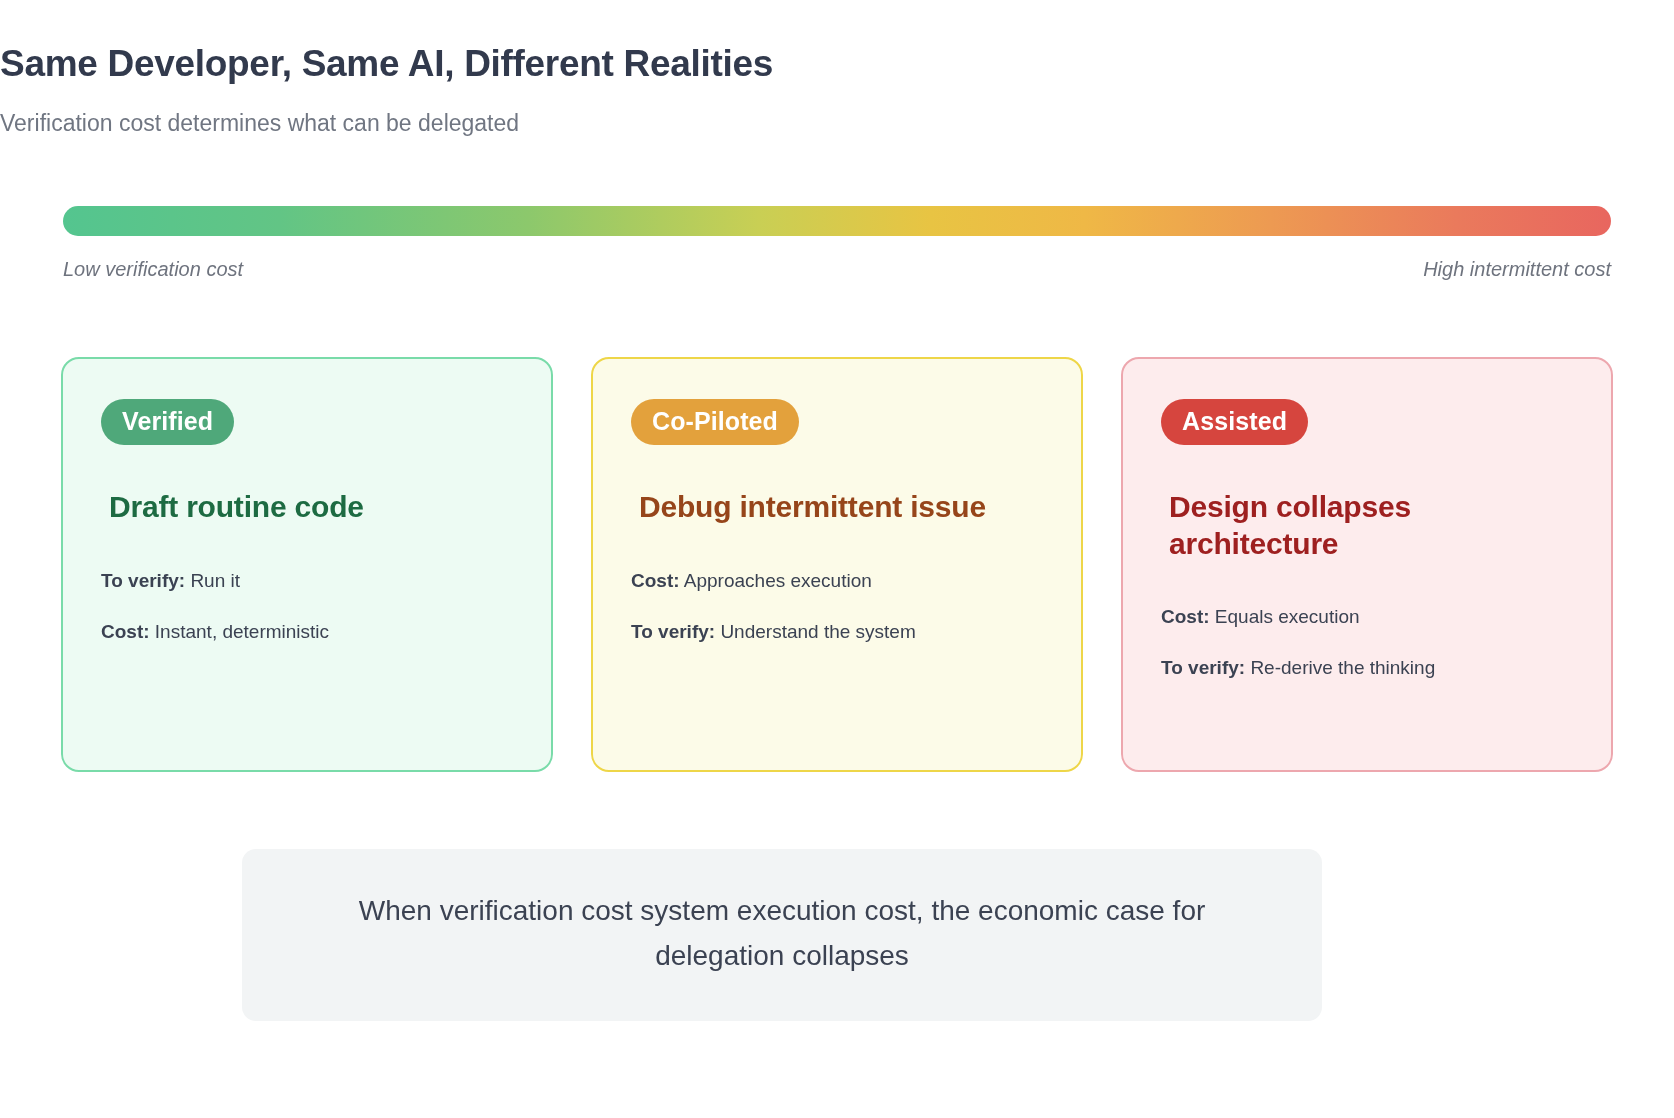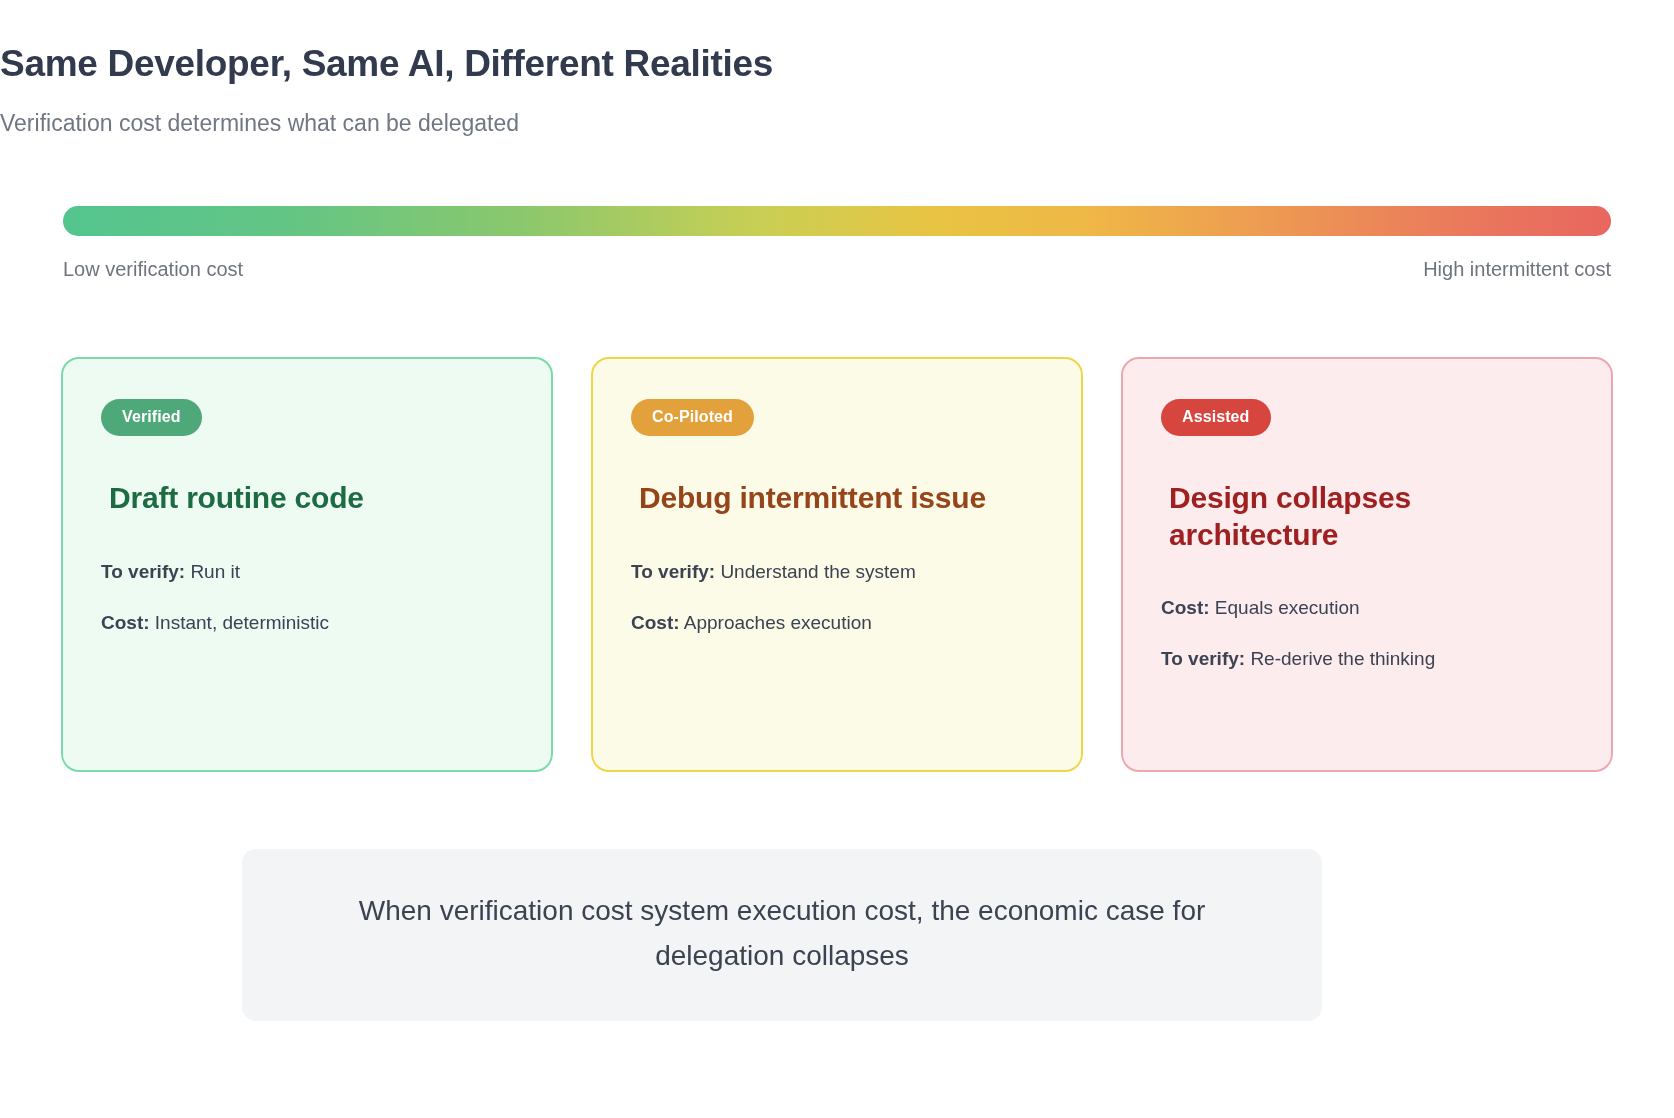--- a/index.html
+++ b/index.html
@@ -42,20 +42,21 @@
     color: #707682;
     line-height: 1.3;
   }
 
   
   .scale-wrap {
     position: absolute;
     left: 63px;
     top: 206px;
     width: 1548px;
+    font-style: italic;
   }
   .scale-bar {
     height: 30px;
     border-radius: 16px;
     background: linear-gradient(
       to right,
       #54c58f 0%,
       #62c585 14%,
       #8cc86c 30%,
       #c9cf54 45%,
@@ -106,21 +107,21 @@
   }
   .card--red {
     background: #fdeced;
     border-color: #eda7ae;
   }
 
   .badge {
     display: inline-block;
     border-radius: 999px;
     padding: 10px 21px 11px 21px;
-    font-size: 16px;
+    font-size: 25px;
     font-weight: bold;
     color: #ffffff;
     line-height: 1;
     letter-spacing: 0.1px;
   }
   .badge--green  { background: #4fa87a; }
   .badge--yellow { background: #e3a13c; }
   .badge--red    { background: #d6453e; }
 
   .card-title {
@@ -198,26 +199,26 @@
       <p class="card-line">
         <span class="lbl">Cost:</span>
         <span>Instant, deterministic</span>
       </p>
     </div>
 
     <div class="card card--yellow">
       <span class="badge badge--yellow">Co-Piloted</span>
       <h2 class="card-title card-title--yellow">Debug intermittent issue</h2>
       <p class="card-line">
+        <span class="lbl">Cost:</span>
+        <span>Approaches execution</span>
+      </p>
+      <p class="card-line">
         <span class="lbl">To verify:</span>
         <span>Understand the system</span>
-      </p>
-      <p class="card-line">
-        <span class="lbl">Cost:</span>
-        <span>Approaches execution</span>
       </p>
     </div>
 
     <div class="card card--red">
       <span class="badge badge--red">Assisted</span>
       <h2 class="card-title card-title--red">Design collapses architecture</h2>
       <p class="card-line">
         <span class="lbl">Cost:</span>
         <span>Equals execution</span>
       </p>

